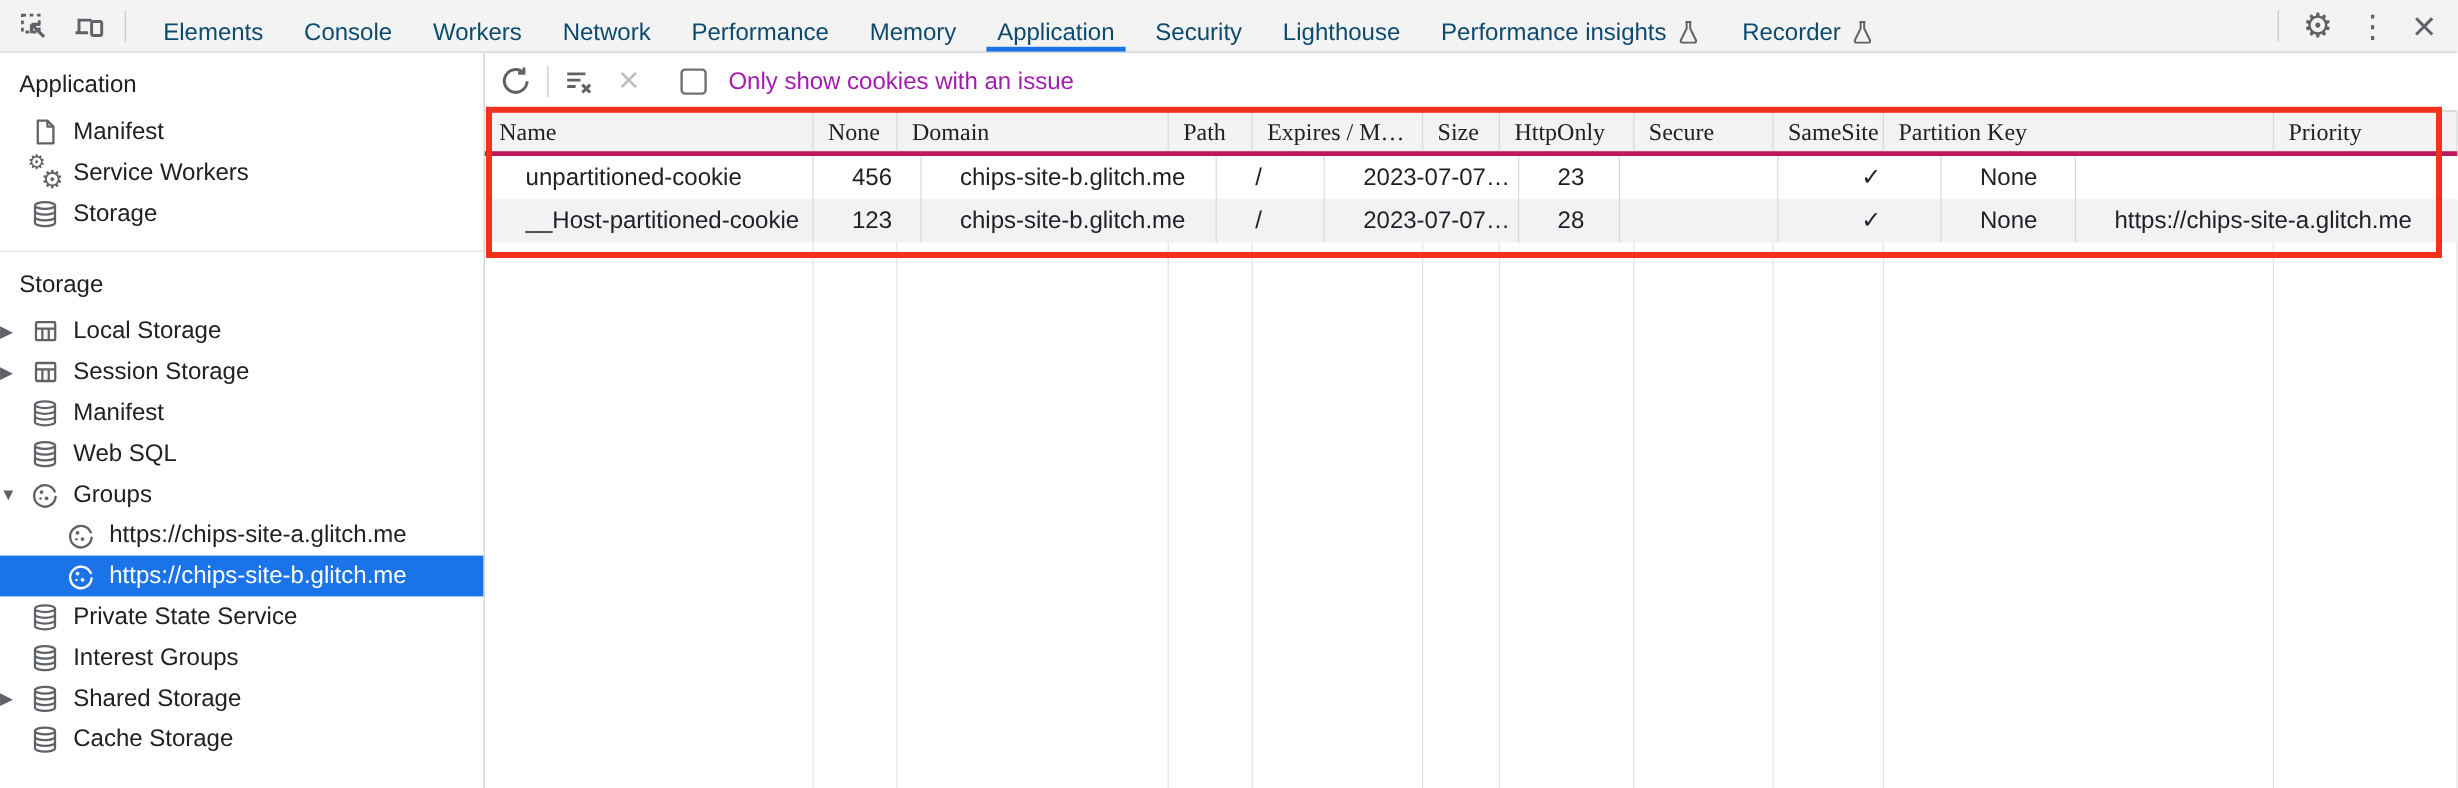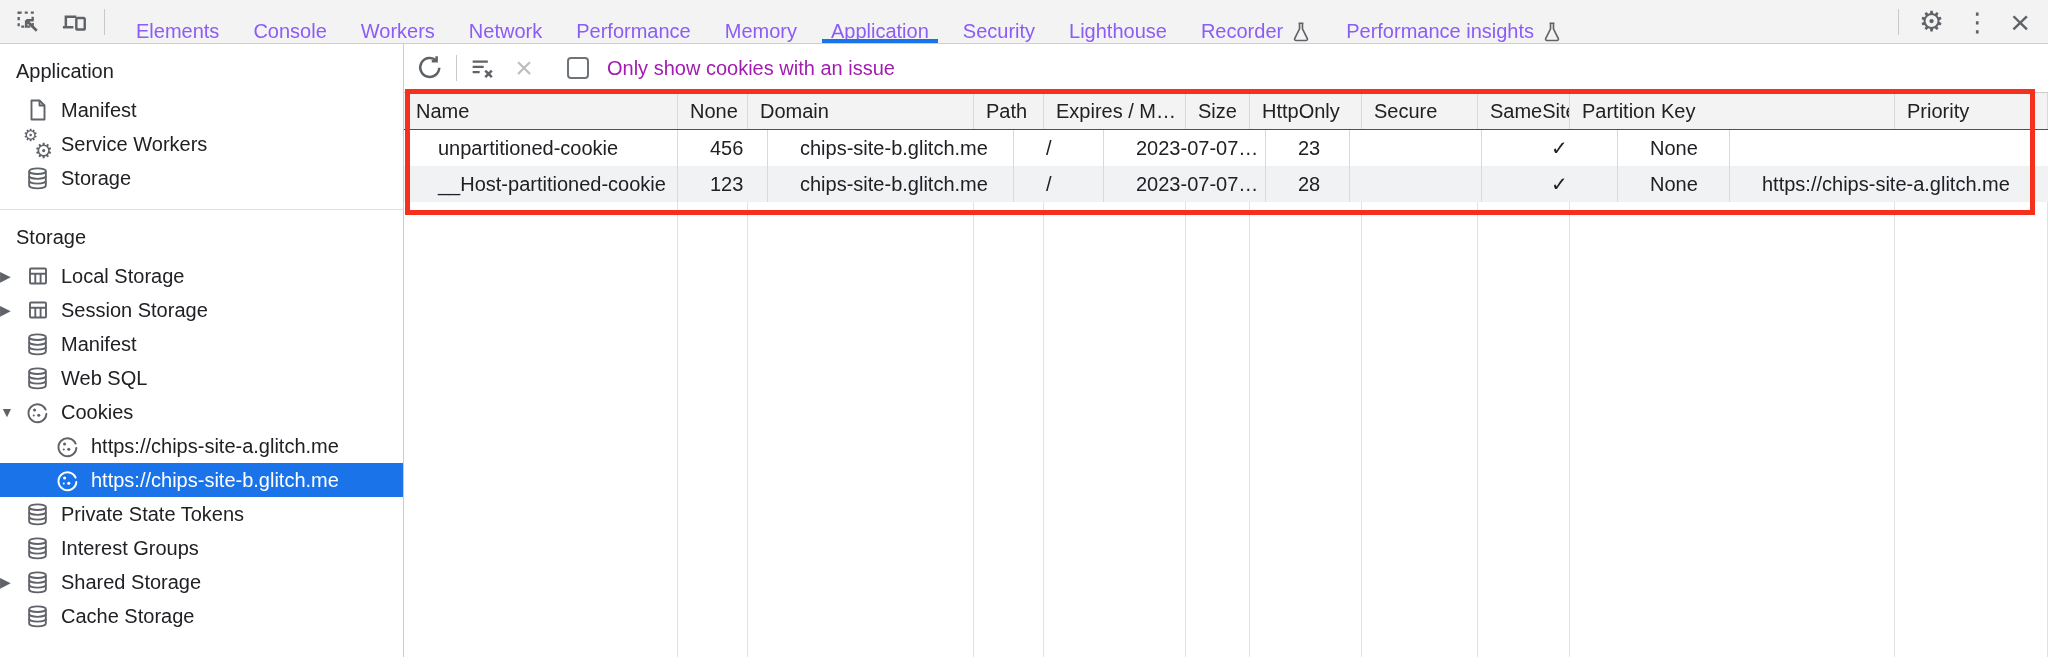--- a/index.html
+++ b/index.html
@@ -7,22 +7,22 @@
     font-family:"Liberation Sans", sans-serif; font-size:20px; color:#202124; }
 
   
   .tabbar { height:44px; background:#f3f3f3; border-bottom:1px solid #cfcfcf;
     display:flex; align-items:stretch; }
   .tb-left { display:flex; align-items:center; gap:14px; padding:0 14px 0 12px; }
   .tb-icon { width:32px; height:32px; display:flex; align-items:center; justify-content:center;
     color:#5f6368; }
   .vsep { width:1px; height:26px; background:#c9c9c9; align-self:center; }
   .tabs { display:flex; align-items:stretch; }
-  .tab { position:relative; display:flex; align-items:flex-end; gap:7px; padding:0 17px;
-    color:#8b5cf6; cursor:default; white-space:nowrap; }
+  .tab { position:relative; display:flex; align-items:flex-start; gap:7px; padding:16px 17px;
+    color:#0c4a6e; cursor:default; white-space:nowrap; }
   .tab.active::after { content:""; position:absolute; left:8px; right:8px; bottom:0;
     height:4px; background:#1a73e8; }
   .flask { width:22px; height:22px; color:#5f6368; }
   .tb-right { margin-left:auto; display:flex; align-items:center; gap:20px; padding-right:18px; }
   .gear { font-size:28px; color:#5f6368; line-height:1; }
   .kebab { font-size:26px; color:#5f6368; line-height:1; }
   .closex { font-size:34px; color:#5f6368; line-height:1; }
 
   
   .split { display:flex; height:613px; }
@@ -50,21 +50,21 @@
   .filterbox::placeholder { color:#8a9096; }
   .toolicon { width:34px; height:34px; color:#5f6368; display:flex; align-items:center; justify-content:center; }
   .toolicon.disabled { color:#bdbdbd; font-size:30px; }
   .chkbox { width:22px; height:22px; border:2px solid #6e7377; border-radius:4px; margin-left:18px; background:#fff; }
   .chklabel { margin-left:10px; color:#a21caf; }
 
   
   .table { position:absolute; left:0; right:0; top:48px; bottom:0; display:flex; flex-direction:column; }
   .grid-row { display:grid;
     grid-template-columns:274px 70px 226px 70px 142px 64px 112px 116px 92px 325px 1fr; }
-  .thead { height:38px; background:#f3f3f3; border-top:1px solid #ccc; border-bottom:1px solid #be185d; }
+  .thead { height:38px; background:#f3f3f3; border-top:1px solid #ccc; border-bottom:4px solid #be185d;font-family:Liberation Serif, serif; }
   .thead .cell { line-height:36px; }
   .drow { height:36px;gap:20px; }
   .drow .cell { line-height:36px; }
   .drow.stripe { background:#f1f2f4; }
   .cell { padding:0 12px; border-right:1px solid #d9d9d9; white-space:nowrap; overflow:hidden;
     color:#202124; }
   .cell.name-data { padding-left:34px; }
   .cell.num { }
   .cell.center { text-align:center; }
   .filler { flex:1; }
@@ -119,29 +119,29 @@
     <div class="tab active">
         <span>Application</span>
       </div>
     <div class="tab">
         <span>Security</span>
       </div>
     <div class="tab">
         <span>Lighthouse</span>
       </div>
     <div class="tab">
-      <span>Recorder</span>
+      <span>Performance insights</span>
       <span class="flask">
         <svg width="22" height="22" viewBox="0 0 24 24" fill="none" stroke="currentColor" stroke-width="1.8">
           <path d="M9.3 2.5h5.4 M10.4 2.5v6L5.1 19.1c-.45 1.05.3 2.2 1.45 2.2h10.9c1.15 0 1.9-1.15 1.45-2.2L13.6 8.5v-6"></path>
         </svg>
       </span>
     </div>
     <div class="tab">
-      <span>Performance insights</span>
+      <span>Recorder</span>
       <span class="flask">
         <svg width="22" height="22" viewBox="0 0 24 24" fill="none" stroke="currentColor" stroke-width="1.8">
           <path d="M9.3 2.5h5.4 M10.4 2.5v6L5.1 19.1c-.45 1.05.3 2.2 1.45 2.2h10.9c1.15 0 1.9-1.15 1.45-2.2L13.6 8.5v-6"></path>
         </svg>
       </span>
     </div>
   </nav>
 
   <div class="tb-right">
     <span class="vsep"></span>
@@ -243,21 +243,21 @@
     <div class="sb-item">
       <span class="caret">▼</span>
       <span class="icn">
         <svg width="25" height="25" viewBox="0 0 24 24">
           <path d="M19.8 9.2 A8.6 8.6 0 1 0 20.5 13.5" fill="none" stroke="currentColor" stroke-width="1.9" stroke-linecap="round"></path>
           <circle cx="9.2" cy="9.6" r="1.5" fill="currentColor"></circle>
           <circle cx="13.2" cy="14.6" r="1.5" fill="currentColor"></circle>
           <circle cx="8.4" cy="14.8" r="1" fill="currentColor"></circle>
         </svg>
       </span>
-      <span>Cookies</span>
+      <span>Groups</span>
     </div>
 
     <div class="sb-item child">
       <span class="icn">
         <svg width="25" height="25" viewBox="0 0 24 24">
           <path d="M19.8 9.2 A8.6 8.6 0 1 0 20.5 13.5" fill="none" stroke="currentColor" stroke-width="1.9" stroke-linecap="round"></path>
           <circle cx="9.2" cy="9.6" r="1.5" fill="currentColor"></circle>
           <circle cx="13.2" cy="14.6" r="1.5" fill="currentColor"></circle>
           <circle cx="8.4" cy="14.8" r="1" fill="currentColor"></circle>
         </svg>
@@ -280,21 +280,21 @@
     <div class="sb-item">
       <span class="caret"></span>
       <span class="icn">
         <svg width="25" height="25" viewBox="0 0 24 24" fill="none" stroke="currentColor" stroke-width="1.8">
           <ellipse cx="12" cy="5" rx="8" ry="2.7"></ellipse>
           <path d="M4 5v4.6c0 1.5 3.58 2.7 8 2.7s8-1.2 8-2.7V5"></path>
           <path d="M4 9.6v4.6c0 1.5 3.58 2.7 8 2.7s8-1.2 8-2.7V9.6"></path>
           <path d="M4 14.2v4.6c0 1.5 3.58 2.7 8 2.7s8-1.2 8-2.7v-4.6"></path>
         </svg>
       </span>
-      <span>Private State Tokens</span>
+      <span>Private State Service</span>
     </div>
 
     <div class="sb-item">
       <span class="caret"></span>
       <span class="icn">
         <svg width="25" height="25" viewBox="0 0 24 24" fill="none" stroke="currentColor" stroke-width="1.8">
           <ellipse cx="12" cy="5" rx="8" ry="2.7"></ellipse>
           <path d="M4 5v4.6c0 1.5 3.58 2.7 8 2.7s8-1.2 8-2.7V5"></path>
           <path d="M4 9.6v4.6c0 1.5 3.58 2.7 8 2.7s8-1.2 8-2.7V9.6"></path>
           <path d="M4 14.2v4.6c0 1.5 3.58 2.7 8 2.7s8-1.2 8-2.7v-4.6"></path>

